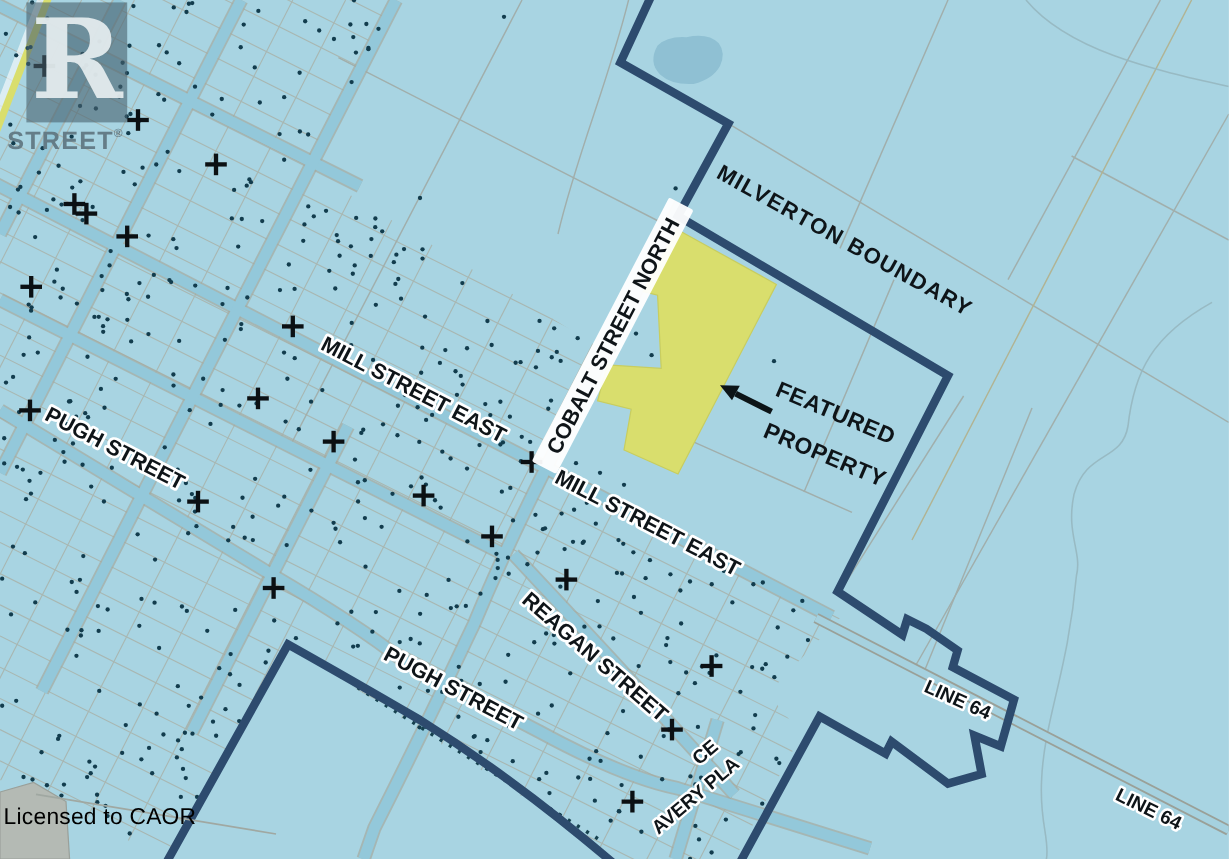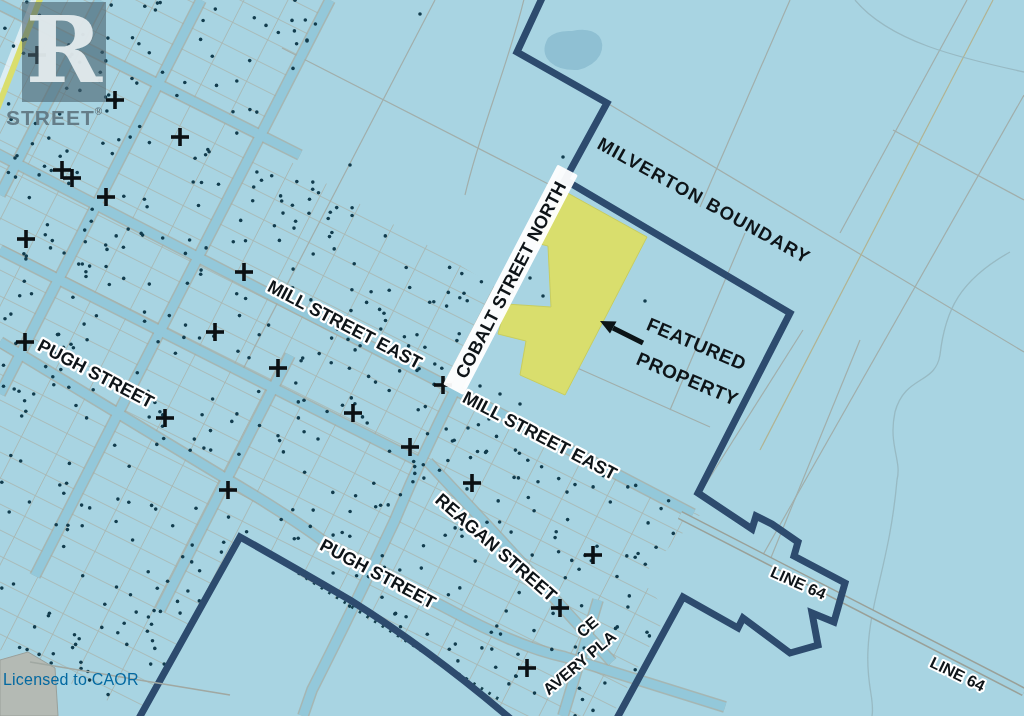--- a/index.html
+++ b/index.html
@@ -12,22 +12,22 @@
   .halo-sm{stroke:#ffffff;stroke-width:4px;stroke-linejoin:round;paint-order:stroke;}
   .plain{stroke:none;}
   .watermark{position:absolute;left:22px;top:2px;width:120px;}
   .wm-box{width:84px;height:100px;background:rgba(72,97,110,0.60);
           display:flex;align-items:center;justify-content:center;}
   .wm-r{font-family:"DejaVu Serif", serif;font-weight:bold;font-size:92px;
         line-height:1;color:rgba(230,238,240,0.92);transform:translateY(-2px);}
   .wm-brand{margin-top:4px;margin-left:-16px;font-size:21px;font-weight:bold;
             letter-spacing:1px;color:rgba(97,120,131,0.95);white-space:nowrap;}
   .wm-brand .reg{font-size:10px;vertical-align:top;letter-spacing:0;}
-  .attribution{position:absolute;left:3px;top:671px;font-size:16px;
-               color:#0369a1;letter-spacing:0.2px;}
+  .attribution{position:absolute;left:3px;top:671px;font-size:19px;
+               color:#000000;letter-spacing:0.2px;}
 </style>
 </head>
 <body>
 
 <div class="stage">
 <svg viewBox="0 0 1024 716" width="1024" height="716">
   <defs>
     <clipPath id="townClip">
       <polygon points="0,0 330,0 255,140 455,262 503,292 455,390 700,515 640,578 668,612 612,716 515,716 240,537 140,716 0,650"></polygon>
     </clipPath>

